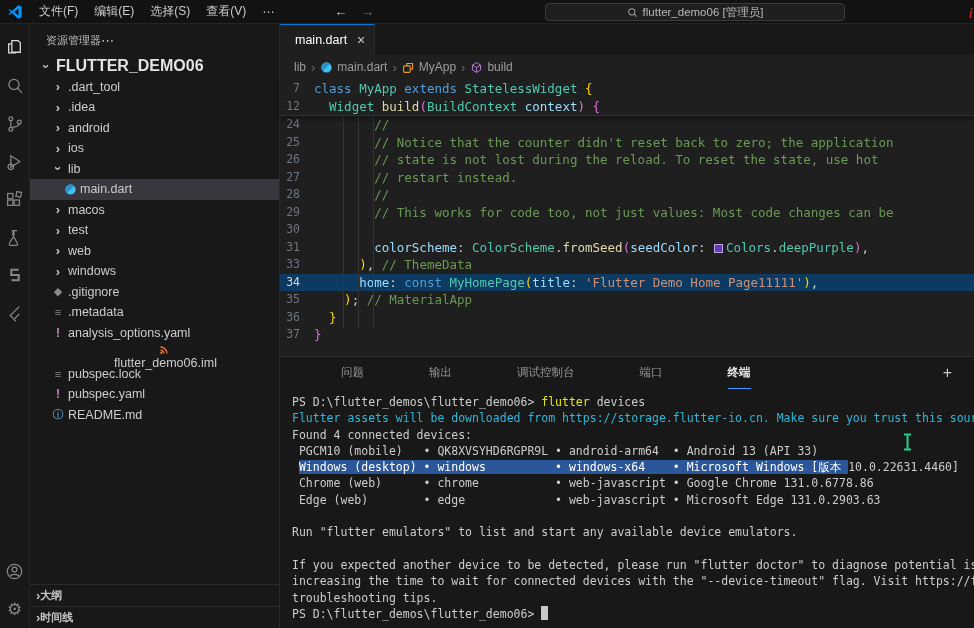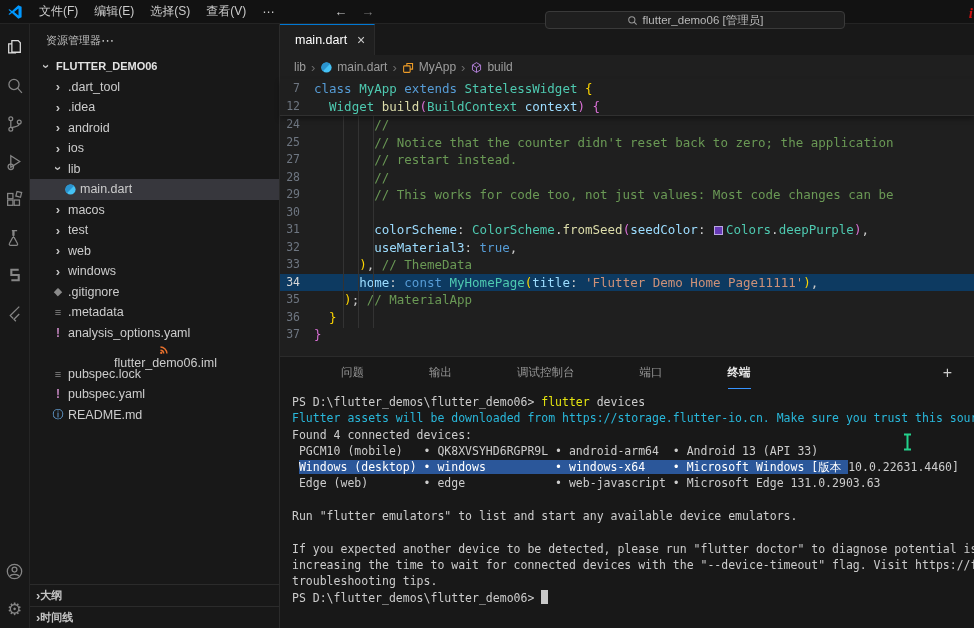--- a/index.html
+++ b/index.html
@@ -8,21 +8,21 @@
   .window { position:relative; width:974px; height:628px; display:flex; flex-direction:column; }
 
   
   .titlebar { position:relative; height:24px; background:#121212; display:flex; align-items:center;
     border-bottom:1px solid #242424; flex:none; }
   .vslogo { width:16px; height:16px; margin:0 8px 0 7px; flex:none; }
   .menus { display:flex; align-items:center; }
   .menu-item { color:#cccccc; font-size:12px; padding:6px 8px; border-radius:4px; white-space:nowrap;text-align:center; }
   .nav-arrows { display:flex; gap:14px; margin-left:52px; color:#cccccc; font-size:13px; }
   .nav-arrows .dim { color:#7a7a7a; }
-  .searchbox { position:absolute; left:545px; top:11px; width:300px; height:18px; background:#1f1f1f;
+  .searchbox { position:absolute; left:545px; top:3px; width:300px; height:18px; background:#1f1f1f;
     border:1px solid #3a3a3a; border-radius:4px; display:flex; align-items:center; justify-content:center;
     color:#b8b8b8; font-size:11.5px; gap:5px; }
   .red-ind { position:absolute; right:1px; top:5px; color:#cc1111; font:bold italic 15px "Liberation Serif", serif; }
 
   
   .main { flex:1; display:flex; min-height:0; }
 
   
   .activitybar { width:30px; background:#181818; border-right:1px solid #252525; display:flex;
     flex-direction:column; align-items:center; padding-top:4px; flex:none; }
@@ -38,21 +38,21 @@
   .sb-header { height:32px; flex:none; display:flex; align-items:center; justify-content:flex-start;
     padding:0 14px 0 16px; color:#bdbdbd; font-size:11px; }
   .sb-more { color:#c0c0c0; font-size:13px; letter-spacing:1px; }
   .tree { flex:1; min-height:0; overflow:hidden; }
   .row { height:20.5px; display:flex; align-items:center; color:#cccccc; font-size:12.5px; cursor:default; }
   .row.selected { background:#37373d; }
   .row .slot { width:16px; flex:none; display:flex; align-items:center; justify-content:center; }
   .chev { color:#c5c5c5; font-size:13px; font-weight:bold; line-height:1; }
   .chev.down { transform:rotate(90deg); }
   .row .lbl { margin-left:2px; white-space:nowrap; }
-  .row.root .lbl { font-weight:bold; font-size:11px; color:#e3e3e3; }
+  .row.root .lbl { font-weight:bold; font-size:16px; color:#e3e3e3; }
   .ic { width:13px; height:13px; }
   .fi { font-size:11px; width:16px; text-align:center; }
   .fi.excl { font-weight:bold; font-size:12px; }
   .sb-sections { flex:none; }
   .sec-row { height:22px; border-top:1px solid #2b2b2b; display:flex; align-items:center; padding-left:6px;
     color:#c5c5c5; font-size:11px; font-weight:bold; }
 
   
   .editor-col { flex:1; min-width:0; display:flex; flex-direction:column; background:#1f1f1f; }
   .tabbar { height:31px; flex:none; background:#181818; display:flex; }
@@ -371,26 +371,26 @@
       <div class="sticky mono">
           <div class="cline"><span class="ln">7</span><span><span class="kw">class</span><span class="pl"> </span><span class="type">MyApp</span><span class="pl"> </span><span class="kw">extends</span><span class="pl"> </span><span class="type">StatelessWidget</span><span class="pl"> </span><span class="pg">{</span></span></div>
           <div class="cline"><span class="ln">12</span><span><span class="pl">  </span><span class="type">Widget</span><span class="pl"> </span><span class="fn">build</span><span class="pm">(</span><span class="type">BuildContext</span><span class="pl"> </span><span class="prop">context</span><span class="pm">)</span><span class="pl"> </span><span class="pm">{</span></span></div>
         </div>
       <div class="code mono">
         <div class="guide" style="left:63px"></div>
         <div class="guide" style="left:78px"></div>
         <div class="guide" style="left:93px"></div>
       <div class="cline"><span class="ln">24</span><span><span class="pl">        </span><span class="cmt">//</span></span></div>
           <div class="cline"><span class="ln">25</span><span><span class="pl">        </span><span class="cmt">// Notice that the counter didn't reset back to zero; the application</span></span></div>
+          <div class="cline"><span class="ln">26</span><span><span class="pl">        </span><span class="cmt">// state is not lost during the reload. To reset the state, use hot</span></span></div>
           <div class="cline"><span class="ln">27</span><span><span class="pl">        </span><span class="cmt">// restart instead.</span></span></div>
           <div class="cline"><span class="ln">28</span><span><span class="pl">        </span><span class="cmt">//</span></span></div>
           <div class="cline"><span class="ln">29</span><span><span class="pl">        </span><span class="cmt">// This works for code too, not just values: Most code changes can be</span></span></div>
           <div class="cline"><span class="ln">30</span><span><span class="pl">        </span></span></div>
           <div class="cline"><span class="ln">31</span><span><span class="pl">        </span><span class="prop">colorScheme</span><span class="pl">: </span><span class="type">ColorScheme</span><span class="pl">.</span><span class="fn">fromSeed</span><span class="pm">(</span><span class="prop">seedColor</span><span class="pl">: </span><span class="sw"></span><span class="type">Colors</span><span class="pl">.</span><span class="type">deepPurple</span><span class="pm">)</span><span class="pl">,</span></span></div>
-          <div class="cline"><span class="ln">32</span><span><span class="pl">        </span><span class="prop">useMaterial3</span><span class="pl">: </span><span class="kw">true</span><span class="pl">,</span></span></div>
           <div class="cline"><span class="ln">33</span><span><span class="pl">      </span><span class="pg">)</span><span class="pl">, </span><span class="cmt">// ThemeData</span></span></div>
           <div class="cline current"><span class="ln">34</span><span><span class="pl">      </span><span class="prop">home</span><span class="pl">: </span><span class="kw">const</span><span class="pl"> </span><span class="type">MyHomePage</span><span class="pg">(</span><span class="prop">title</span><span class="pl">: </span><span class="str">'Flutter Demo Home Page11111'</span><span class="pg">)</span><span class="pl">,</span></span></div>
           <div class="cline"><span class="ln">35</span><span><span class="pl">    </span><span class="pg">)</span><span class="pl">; </span><span class="cmt">// MaterialApp</span></span></div>
           <div class="cline"><span class="ln">36</span><span><span class="pl">  </span><span class="pg">}</span></span></div>
           <div class="cline"><span class="ln">37</span><span><span class="pm">}</span></span></div>
         </div>
 
       <div class="panel">
         <div class="ptabs">
             <div class="ptab">问题</div>
@@ -409,20 +409,21 @@
           <div class="ibeam">
             <svg viewBox="0 0 11 18">
                 <path d="M2 1.5h7M5.5 1.5v15M2 16.5h7"></path>
               </svg>
           </div>
         <div class="tline"><span class="pl">PS D:\flutter_demos\flutter_demo06&gt; </span><span class="y">flutter</span><span class="pl"> devices</span></div>
             <div class="tline"><span class="cy">Flutter assets will be downloaded from https://storage.flutter-io.cn. Make sure you trust this sour</span></div>
             <div class="tline"><span class="pl">Found 4 connected devices:</span></div>
             <div class="tline"><span class="pl"> PGCM10 (mobile)   • QK8XVSYHD6RGPR9L • android-arm64  • Android 13 (API 33)</span></div>
             <div class="tline"><span class="pl"> </span><span class="selseg">Windows (desktop) • windows          • windows-x64    • Microsoft Windows [版本 </span><span class="pl">10.0.22631.4460]</span></div>
+            <div class="tline"><span class="pl"> Chrome (web)      • chrome           • web-javascript • Google Chrome 131.0.6778.86</span></div>
             <div class="tline"><span class="pl"> Edge (web)        • edge             • web-javascript • Microsoft Edge 131.0.2903.63</span></div>
             <div class="tline">&nbsp;</div>
             <div class="tline"><span class="pl">Run "flutter emulators" to list and start any available device emulators.</span></div>
             <div class="tline">&nbsp;</div>
             <div class="tline"><span class="pl">If you expected another device to be detected, please run "flutter doctor" to diagnose potential is</span></div>
             <div class="tline"><span class="pl">increasing the time to wait for connected devices with the "--device-timeout" flag. Visit https://f</span></div>
             <div class="tline"><span class="pl">troubleshooting tips.</span></div>
             <div class="tline"><span class="pl">PS D:\flutter_demos\flutter_demo06&gt; </span><span class="blockcur"></span></div>
           </div>
       </div>

